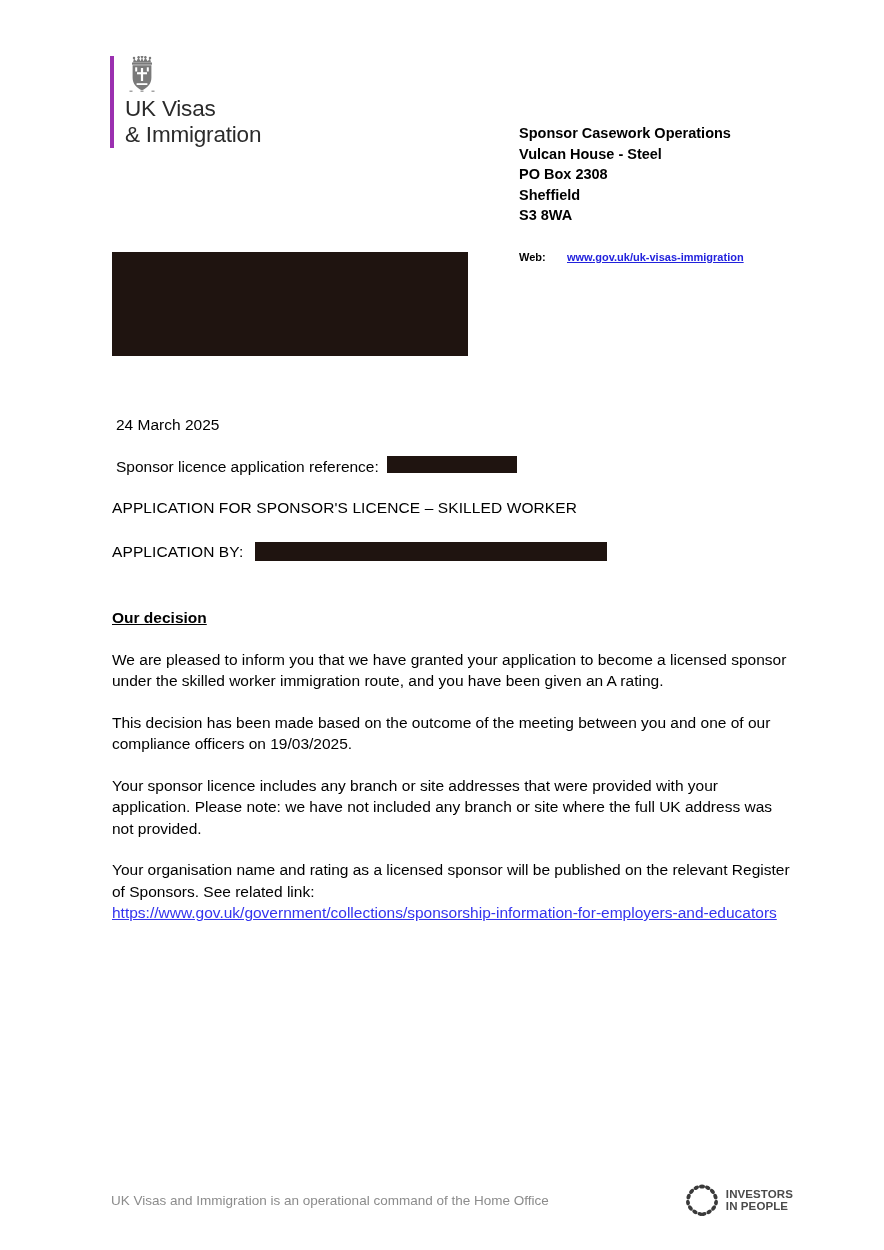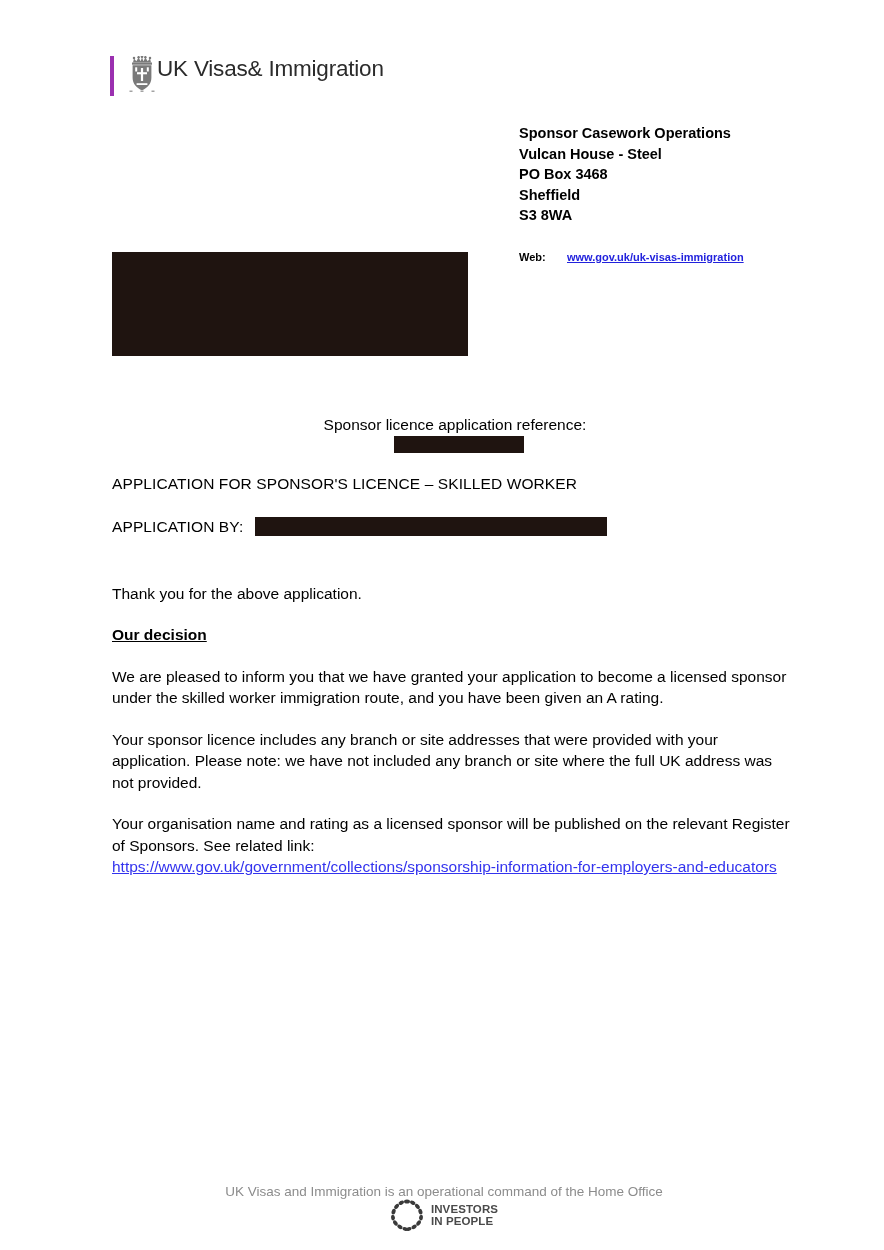--- a/index.html
+++ b/index.html
@@ -31,20 +31,21 @@
     align-items: stretch;
   }
   .logo-bar {
     width: 4px;
     background: #9B30B0;
     margin-right: 11px;
     flex: none;
   }
   .logo-inner {
     display: flex;
+    flex-direction: column;
     justify-content: flex-end;
   }
   .crown {
     margin: 0 0 4px 2px;
     display: block;
   }
   .logo-text {
     font-size: 22.5px;
     line-height: 26px;
     color: #2b2b2b;
@@ -103,22 +104,21 @@
     line-height: 21.5px;
   }
   .date-line {
     padding-left: 4px;
     margin-bottom: 20px;
   }
   .ref-line {
     padding-left: 4px;
     margin-bottom: 20px;
     display: flex;
-    align-items: center;
-    flex-direction: column;
+    align-items: flex-start;
   }
   .ref-line .redaction {
     width: 130px;
     height: 17px;
     margin-left: 8px;
   }
   .salutation { margin-bottom: 22px; }
   .subject { margin-bottom: 22px; letter-spacing: 0.1px; }
   .appby-line {
     display: flex;
@@ -139,27 +139,26 @@
   }
   .body-link {
     color: #3333EE;
     text-decoration: underline;
     word-break: break-all;
   }
 
   
   .footer {
     position: absolute;
-    left: 103px;
+    left: 111px;
     top: 1184px;
     width: 682px;
     display: flex;
     align-items: center;
     justify-content: space-between;
-    flex-direction: column;
   }
   .footer-text {
     font-size: 13.5px;
     color: #8c8c8c;
   }
   .iip {
     display: flex;
     align-items: center;
     gap: 7px;
   }
@@ -204,54 +203,55 @@
         </g>
       </svg>
       <div class="logo-text">UK Visas</div>
       <div class="logo-text">&amp; Immigration</div>
     </div>
   </div>
 
   <div class="address">
     <div>Sponsor Casework Operations</div>
     <div>Vulcan House - Steel</div>
-    <div>PO Box 3468</div>
+    <div>PO Box 2308</div>
     <div>Sheffield</div>
     <div>S3 8WA</div>
   </div>
 
   <div class="web-line">
     <span class="web-label">Web:</span>
     <span class="web-url">www.gov.uk/uk-visas-immigration</span>
   </div>
 
   <div class="redaction redaction-big"></div>
 
   <div class="letter">
 
+    <div class="date-line">24 March 2025</div>
 
     <div class="ref-line">
       <span>Sponsor licence application reference:</span>
       <span class="redaction"></span>
     </div>
 
 
     <div class="subject">APPLICATION FOR SPONSOR'S LICENCE – SKILLED WORKER</div>
 
     <div class="appby-line">
       <span>APPLICATION BY:</span>
       <span class="redaction"></span>
     </div>
 
-    <p class="para">Thank you for the above application.</p>
 
     <p class="heading">Our decision</p>
 
     <p class="para">We are pleased to inform you that we have granted your application to become a licensed sponsor under the skilled worker immigration route, and you have been given an A rating.</p>
 
+    <p class="para">This decision has been made based on the outcome of the meeting between you and one of our compliance officers on 19/03/2025.</p>
 
     <p class="para">Your sponsor licence includes any branch or site addresses that were provided with your application. Please note: we have not included any branch or site where the full UK address was not provided.</p>
 
     <p class="para"><span>Your organisation name and rating as a licensed sponsor will be published on the relevant Register of Sponsors. See related link:</span><br><span class="body-link">https://www.gov.uk/government/collections/sponsorship-information-for-employers-and-educators</span></p>
 
   </div>
 
   <div class="footer">
     <div class="footer-text">UK Visas and Immigration is an operational command of the Home Office</div>
     <div class="iip">

